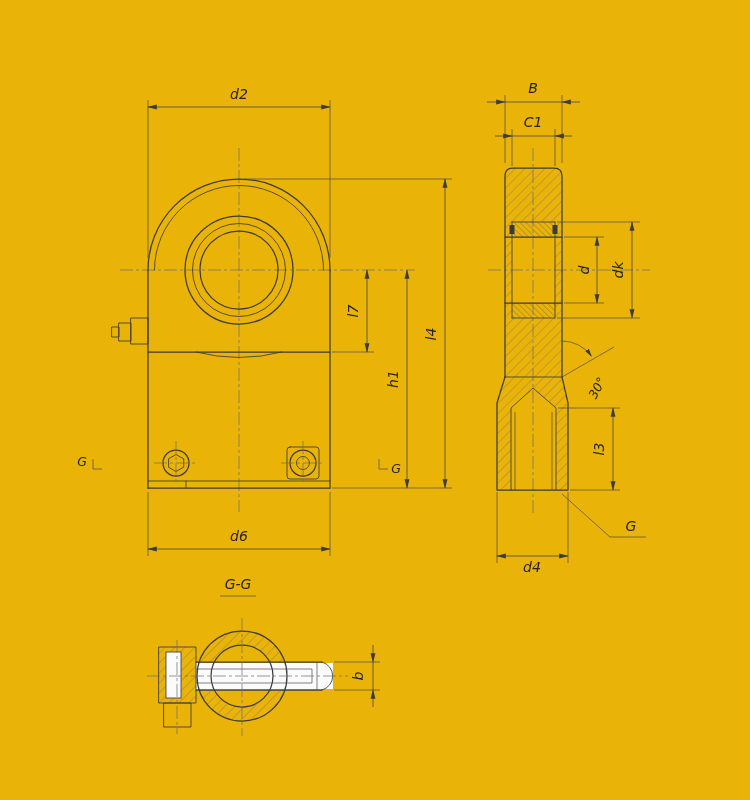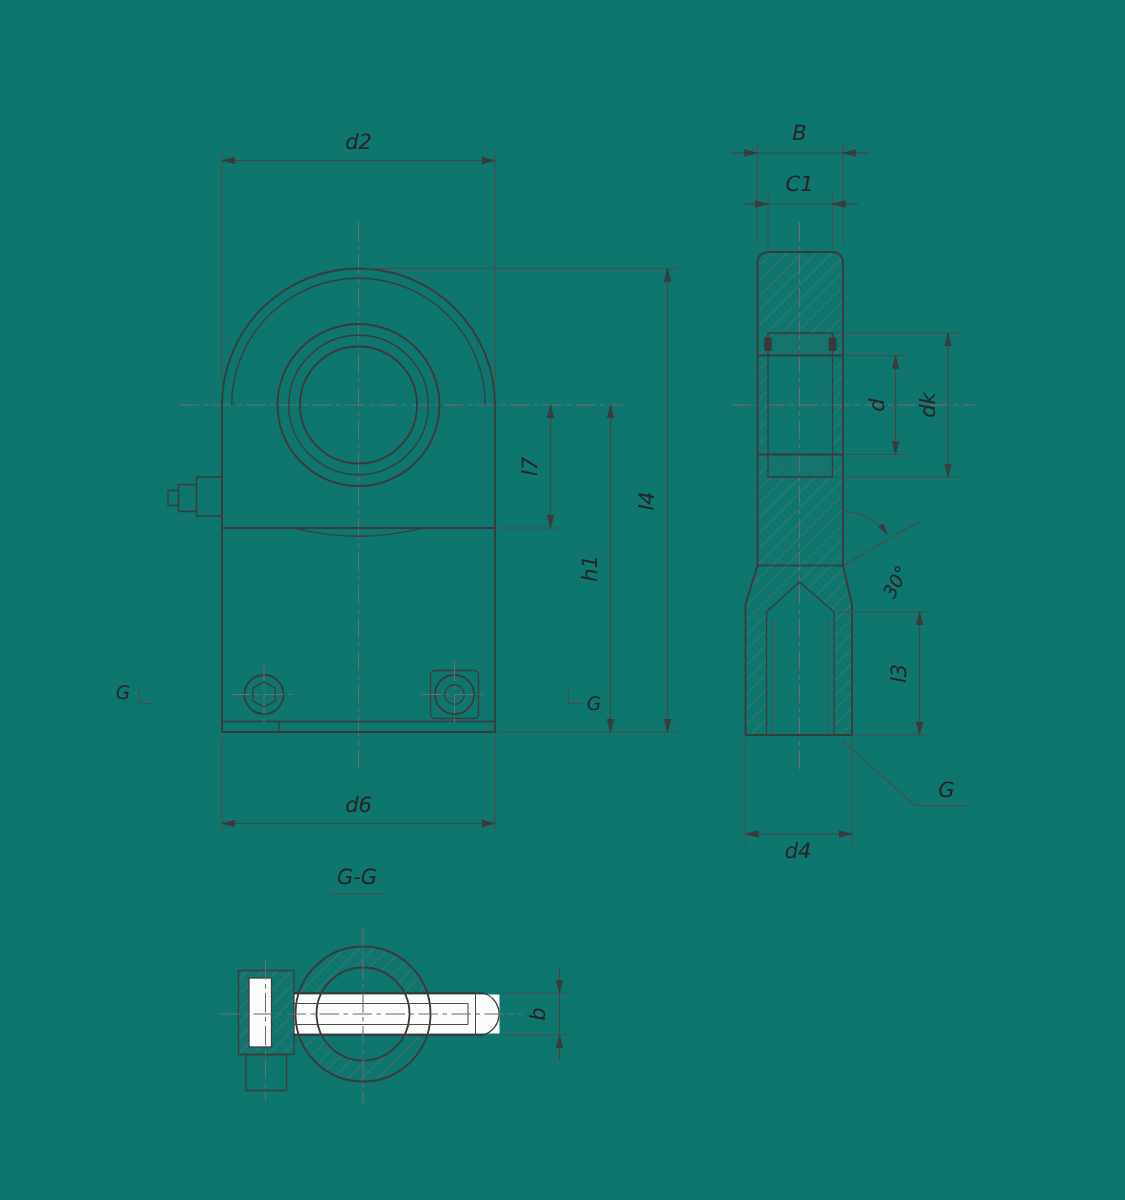--- a/index.html
+++ b/index.html
@@ -1,16 +1,16 @@
 <!DOCTYPE html>
 <html><head>
 <meta charset="utf-8">
 <style>
   html,body{margin:0;padding:0;background:#fbfbfb;}
-  .stage{position:relative;width:750px;height:800px;background:#0f766e;overflow:hidden;}
+  .stage{position:relative;width:750px;height:800px;background:#eab308;overflow:hidden;}
   svg{display:block;}
   .ol{stroke:#3c3c3c;stroke-width:1.25;fill:none;stroke-linejoin:round;stroke-linecap:round;}
   .ol2{stroke:#3c3c3c;stroke-width:.85;fill:none;stroke-linejoin:round;stroke-linecap:round;}
   .thin{stroke:#4c4c4c;stroke-width:.7;fill:none;}
   .dim{stroke:#474747;stroke-width:.8;fill:none;}
   .cl{stroke:#6d6d6d;stroke-width:.7;fill:none;stroke-dasharray:13 3 3 3;}
   .lbl{font:italic 14px "DejaVu Sans",sans-serif;fill:#252525;}
   .lbls{font:italic 12.5px "DejaVu Sans",sans-serif;fill:#252525;}
   .wh{fill:#fbfbfb;stroke:none;}
 </style>

